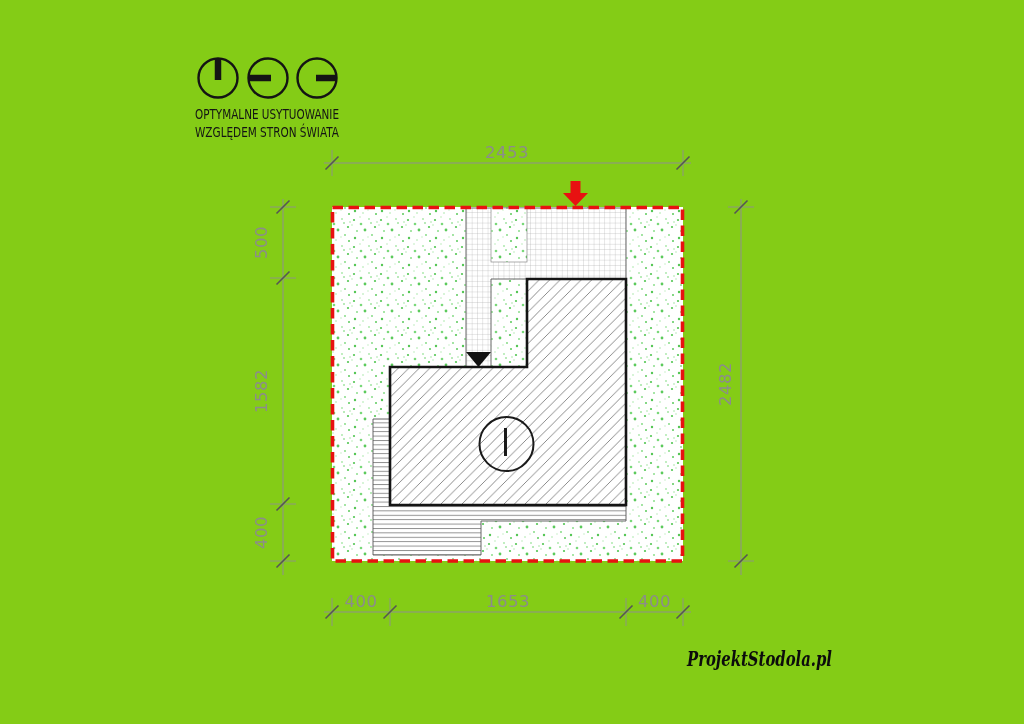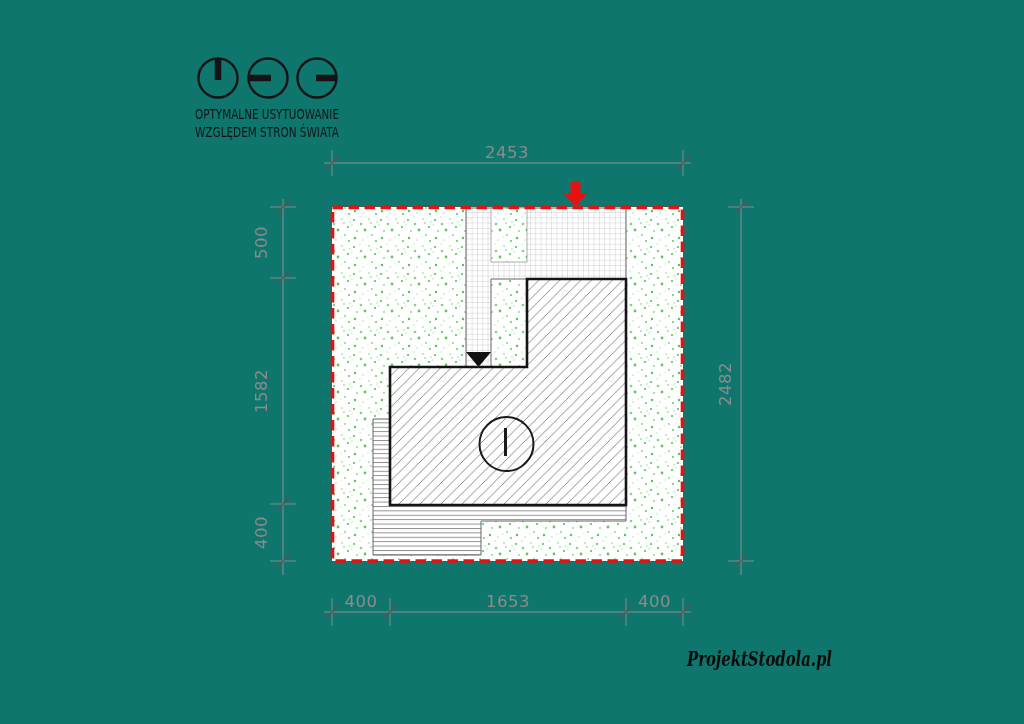--- a/index.html
+++ b/index.html
@@ -1,20 +1,20 @@
 <!DOCTYPE html>
 <html><head>
 <meta charset="utf-8">
 <style>
   html, body { margin: 0; padding: 0; background: #ffffff; }
   #page {
     position: relative;
     width: 1024px;
     height: 724px;
-    background: #0f766e;
+    background: #84cc16;
     overflow: hidden;
     font-family: "DejaVu Sans", sans-serif;
   }
   svg { display: block; }
   .dim-text {
     font-family: "DejaVu Sans", sans-serif;
     font-size: 16.5px;
     fill: #8c8c8c;
     letter-spacing: 0.5px;
   }

